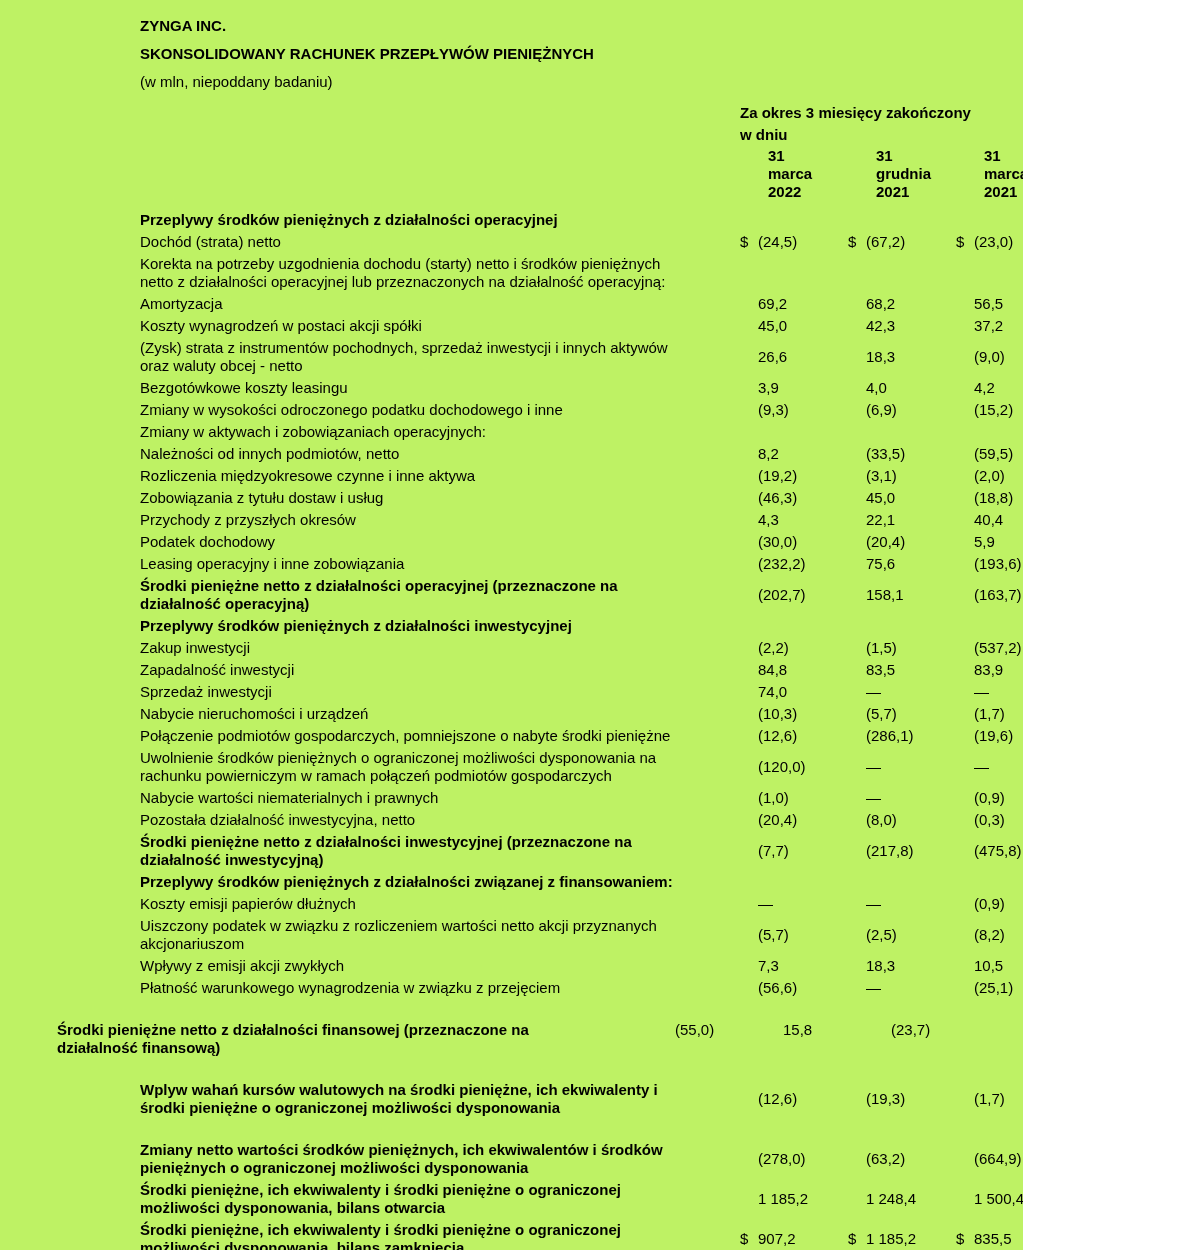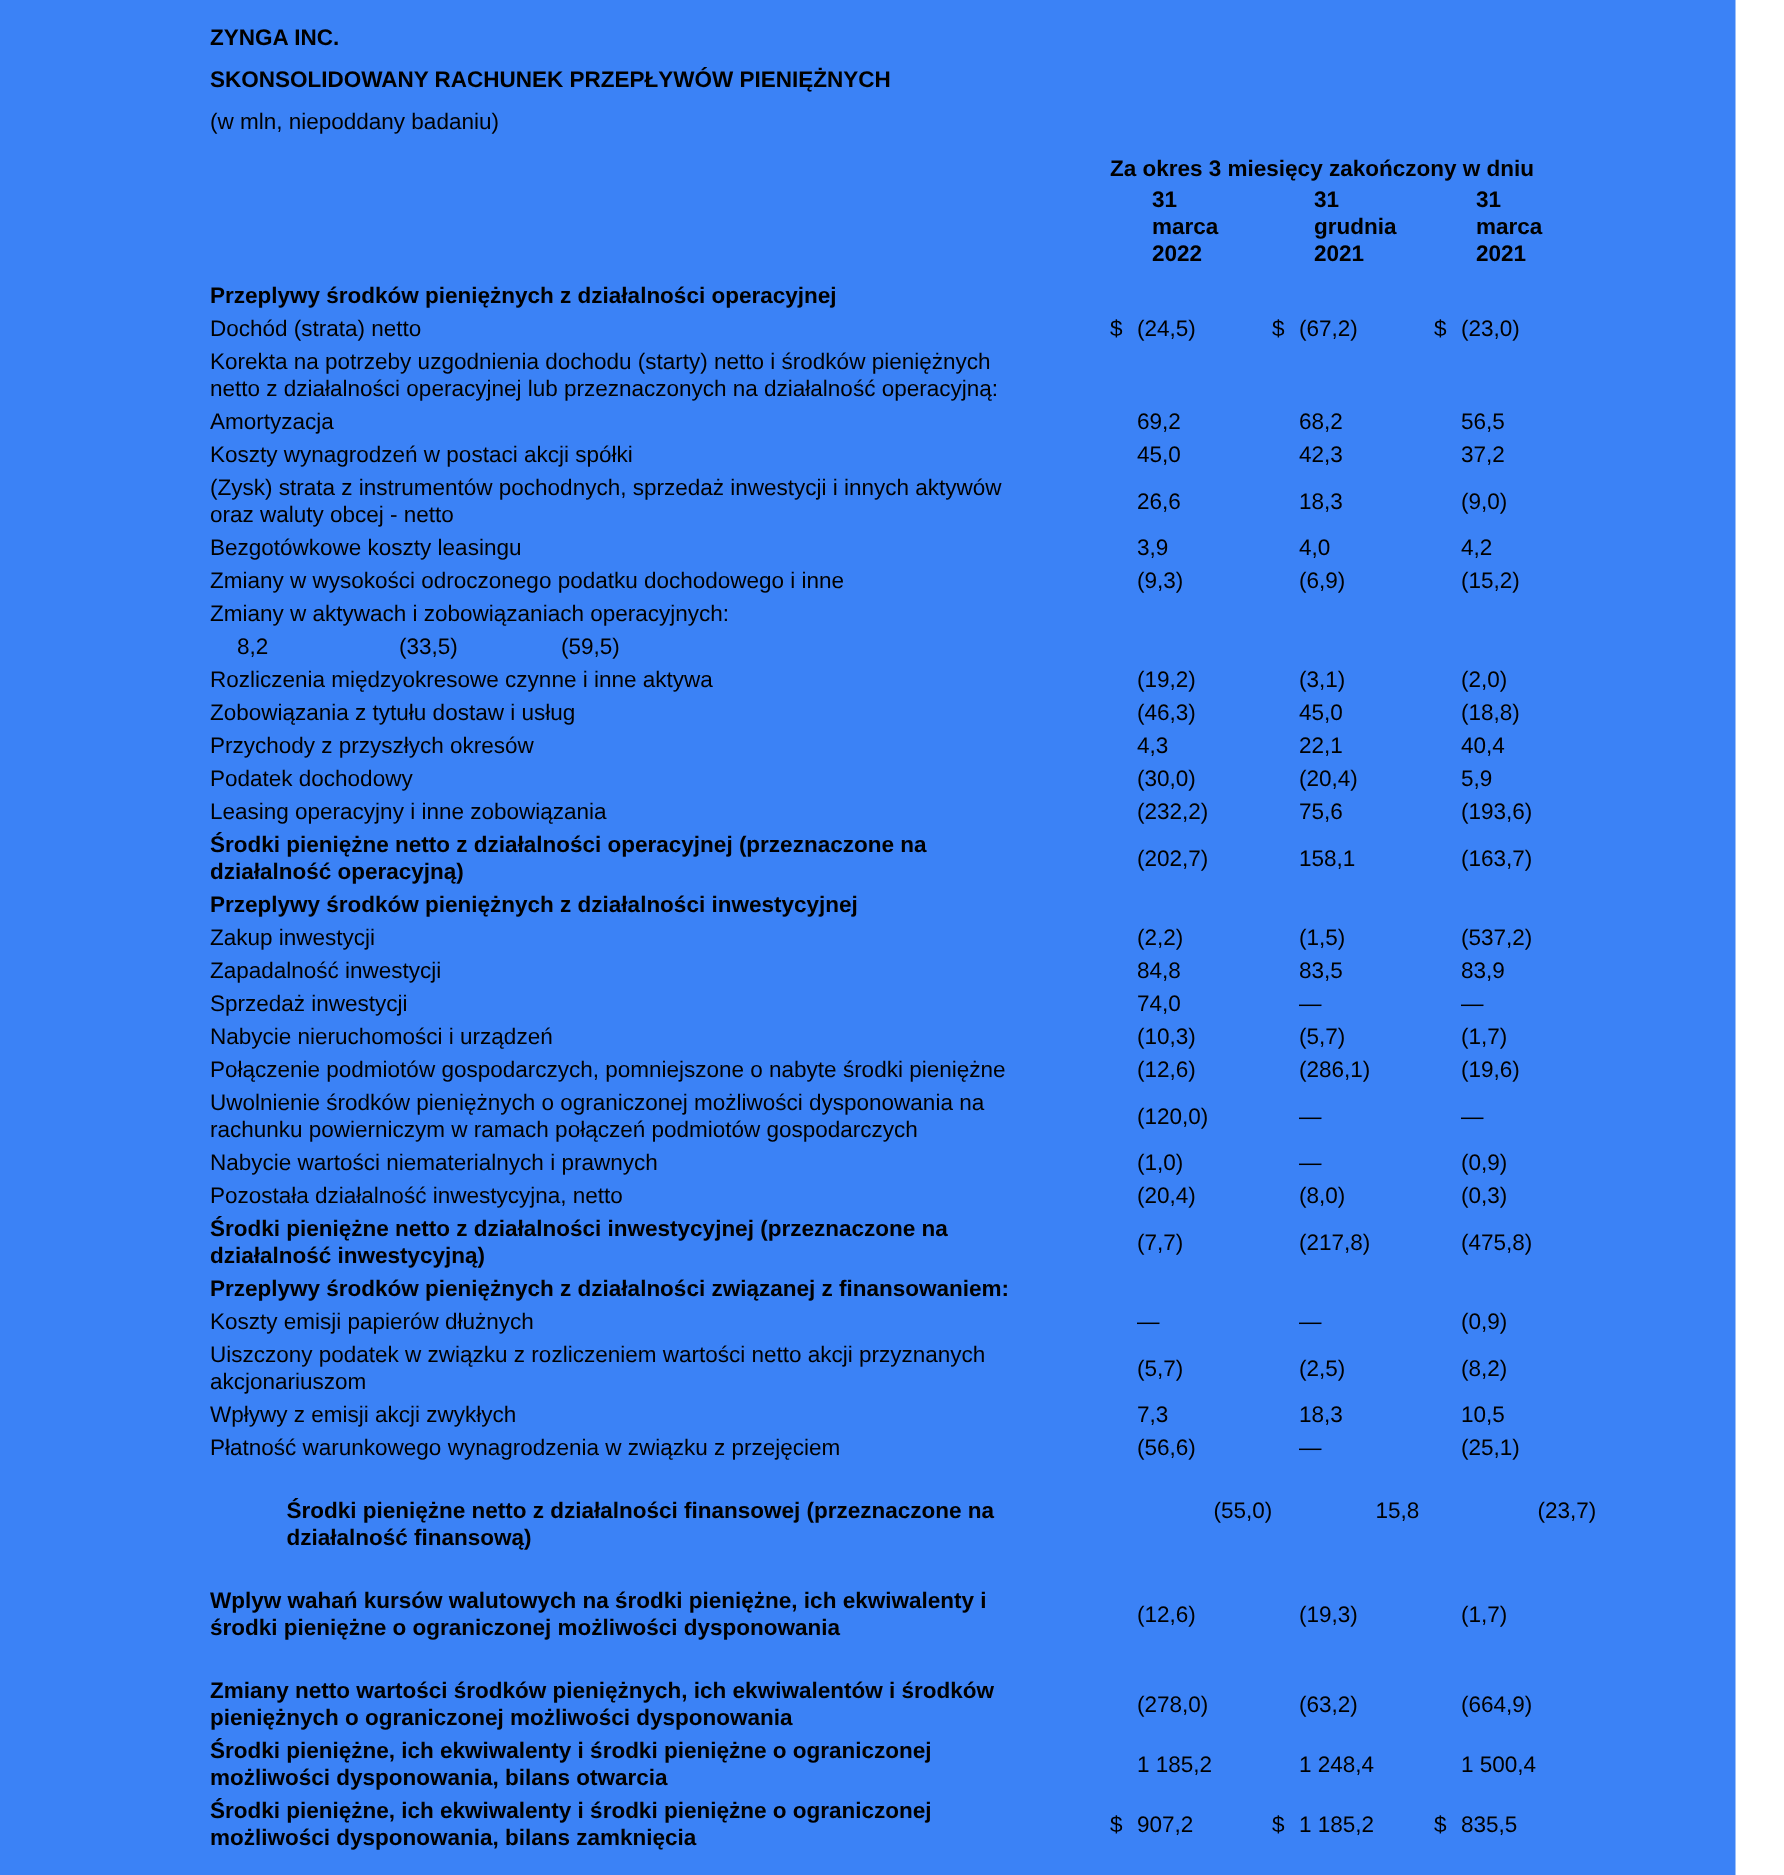--- a/index.html
+++ b/index.html
@@ -1,21 +1,21 @@
 <!DOCTYPE html>
 <html><head>
 <meta charset="utf-8">
 <style>
   html,body { margin:0; padding:0; }
   body { background:#ffffff; }
   .page {
     position:relative;
-    width:1157px; height:1250px;
+    width:1023px; height:1250px;
     box-sizing:border-box;
-    background:#3b82f6;
+    background:#bef264;
     color:#000000;
     font-family:"Liberation Sans", sans-serif;
     font-size:15px;
     padding:12px 40px 0 140px;
     overflow:hidden;
   }
   .company  { font-weight:bold; line-height:28px; }
   .title    { font-weight:bold; line-height:28px; }
   .subtitle { line-height:28px; }
   .table { margin-top:4px; }
@@ -213,20 +213,21 @@
             <span class="cur"></span>
             <span class="num"></span>
           </div>
     <div class="val c3">
             <span class="cur"></span>
             <span class="num"></span>
           </div>
   </div>
 
   <div class="row">
+    <div class="label">Należności od innych podmiotów, netto</div>
     <div class="val c1">
             <span class="cur"></span>
             <span class="num">8,2</span>
           </div>
     <div class="val c2">
             <span class="cur"></span>
             <span class="num">(33,5)</span>
           </div>
     <div class="val c3">
             <span class="cur"></span>

